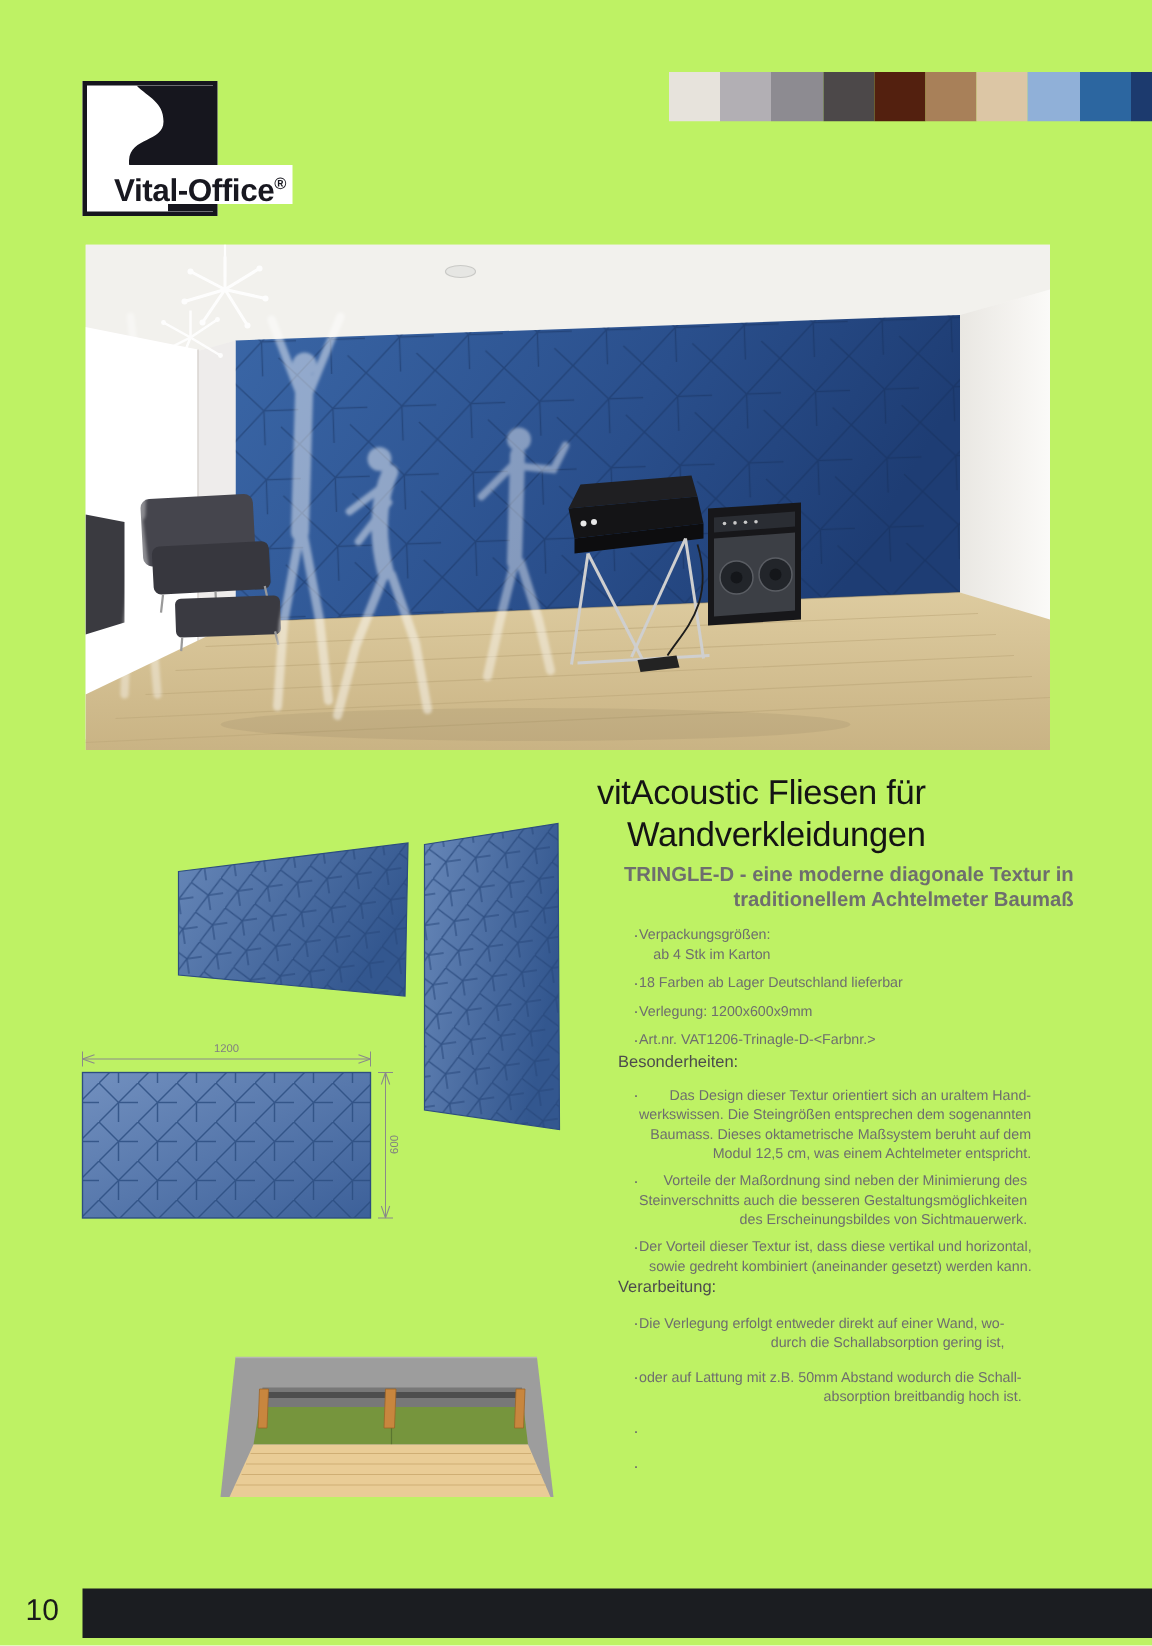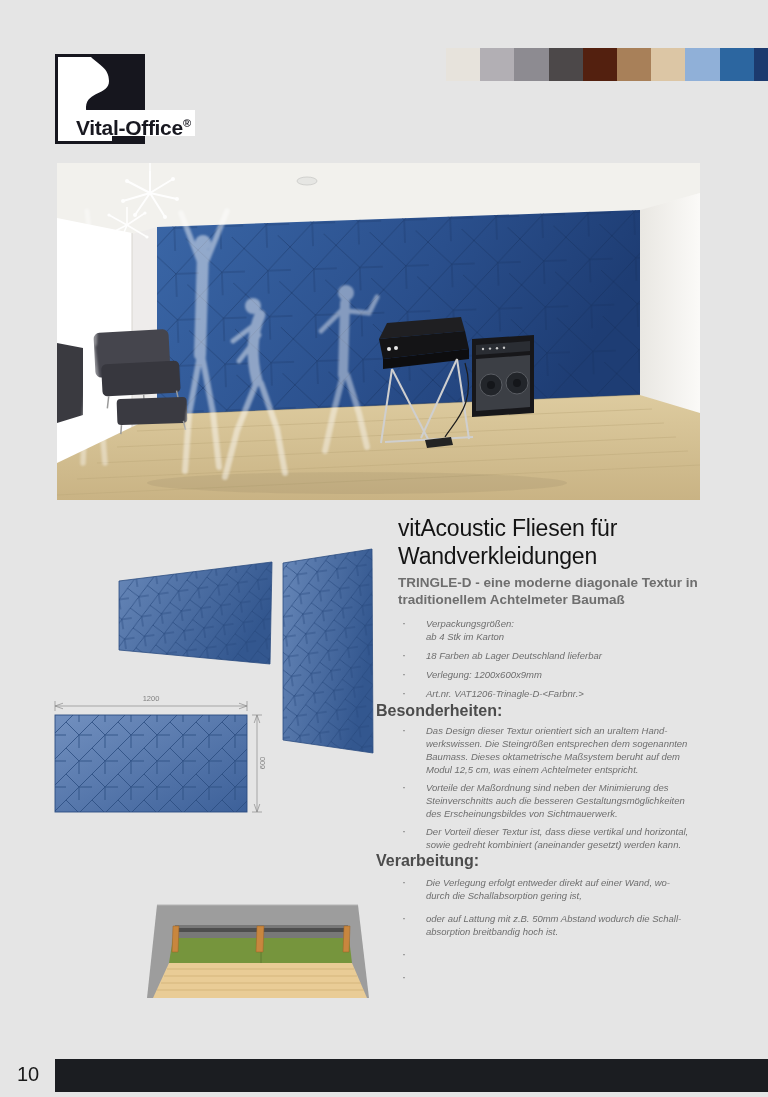--- a/index.html
+++ b/index.html
@@ -1,17 +1,17 @@
 <!DOCTYPE html>
 <html><head>
 <meta charset="utf-8">
 <style>
   html,body{margin:0;padding:0;background:#ffffff;}
-  .page{position:relative;width:768px;height:1097px;background:#e5e5e5;overflow:hidden;
-        font-family:"Liberation Sans",sans-serif;}
+  .page{position:relative;width:768px;height:1097px;background:#bef264;overflow:hidden;
+        font-family:"Liberation Sans",sans-serif;text-align:right;}
 
   
   .logo-box{position:absolute;left:55px;top:54px;width:84px;height:84px;
             border:3px solid #16161e;background:#fff;}
   .logo-box svg{position:absolute;left:0;top:0;}
   .logo-text{position:absolute;left:71px;top:110px;height:26px;line-height:26px;
              background:#ffffff;padding:0 4px 0 5px;font-size:21px;font-weight:700;
              color:#181820;letter-spacing:-0.3px;white-space:nowrap;z-index:3;}
   .logo-text sup{font-size:11px;font-weight:700;}
 
@@ -21,29 +21,29 @@
   .swatch{flex:0 0 34.2px;height:33px;}
 
   
   .hero{position:absolute;left:57px;top:163px;width:643px;height:337px;}
   .panels{position:absolute;left:40px;top:540px;width:350px;height:290px;}
   .diagram{position:absolute;left:145px;top:890px;width:225px;height:145px;}
 
   
   .title{position:absolute;left:398px;top:514px;font-size:23px;line-height:28px;
          font-weight:400;color:#141414;white-space:pre-line;letter-spacing:-0.2px;}
-  .subtitle{position:absolute;left:398px;top:574px;font-size:13.5px;line-height:17px;
+  .subtitle{position:absolute;left:416px;top:574px;font-size:13.5px;line-height:17px;
             font-weight:700;color:#6e6e6e;white-space:pre-line;}
   ul.blist{list-style:none;margin:0;padding:0;position:absolute;left:398px;width:335px;}
   ul.blist li{display:flex;color:#6e6e6e;font-size:9.5px;line-height:13px;}
   ul.blist .dot{flex:0 0 24px;padding-left:4px;font-size:12px;line-height:13px;color:#6e6e6e;}
-  ul.blist .txt{white-space:pre-line;font-style:italic;}
+  ul.blist .txt{white-space:pre-line;}
   .specs{top:617px;}
   .specs li{margin-bottom:6px;}
-  .sec-head{position:absolute;left:376px;font-size:16px;font-weight:700;color:#4c4c4c;}
+  .sec-head{position:absolute;left:412px;font-size:11px;font-weight:400;color:#4c4c4c;}
   .bes-head{top:702px;}
   .bes-list{top:724px;}
   .bes-list li{margin-bottom:5px;}
   .ver-head{top:852px;}
   .ver-list{top:876px;}
   .ver-list li{margin-bottom:10px;}
 
   
   .footer-bar{position:absolute;left:55px;top:1059px;width:713px;height:33px;background:#1b1d21;}
   .page-num{position:absolute;left:17px;top:1063px;font-size:20px;font-weight:400;color:#1a1a1a;}

